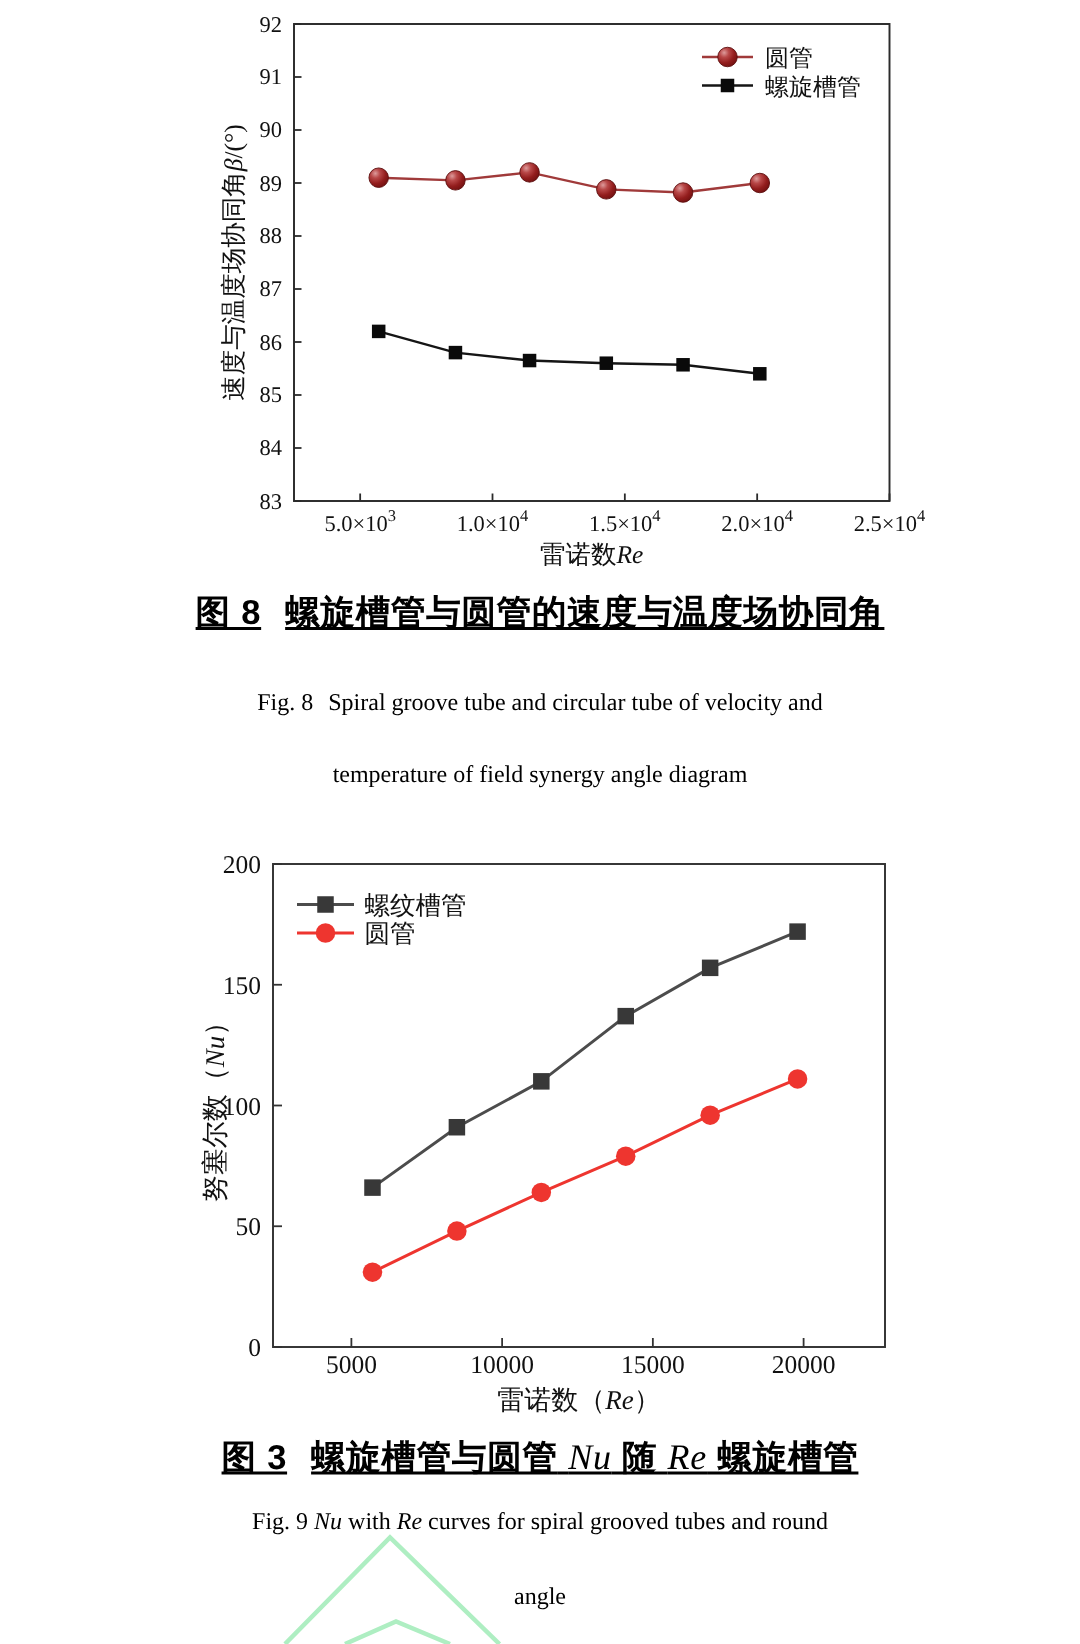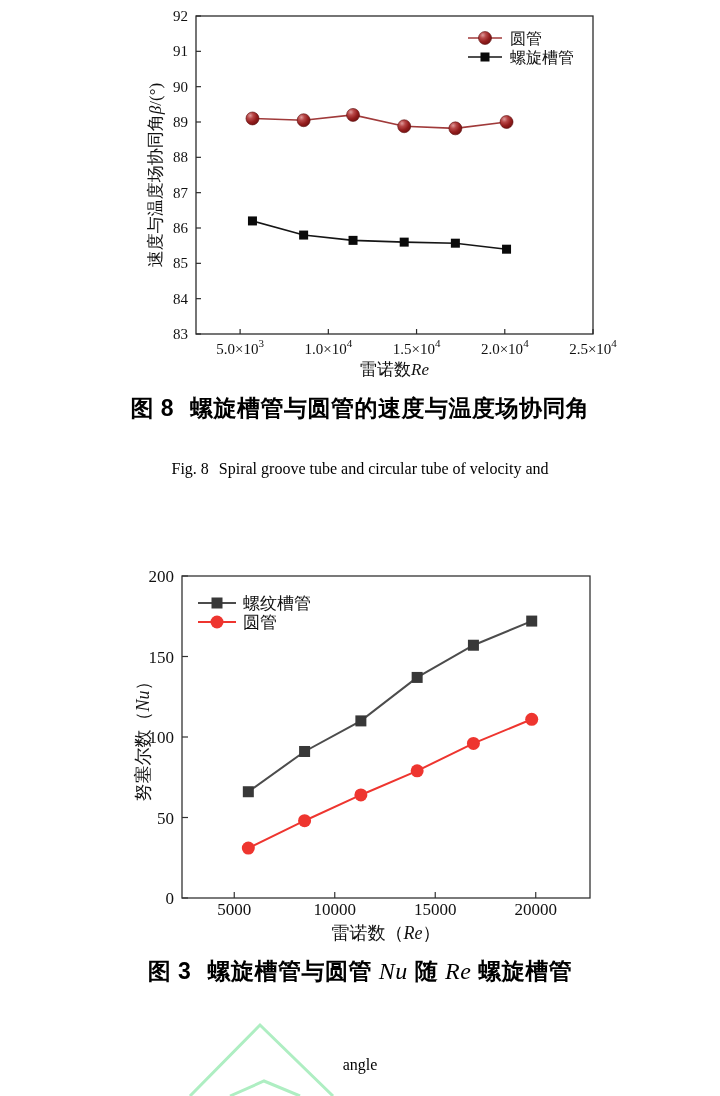--- a/index.html
+++ b/index.html
@@ -1,20 +1,20 @@
 <!DOCTYPE html>
 <html><head>
 <meta charset="utf-8">
 <style>
   html,body{margin:0;padding:0;background:#fff;}
   .page{position:relative;width:720px;height:1096px;background:#fff;overflow:hidden;
         font-family:"Liberation Sans",sans-serif;}
   svg.chart{position:absolute;left:0;}
   .cap{position:absolute;left:0;width:720px;text-align:center;color:#000;z-index:2;}
-  .zh{font-family:"Liberation Sans",sans-serif;font-weight:700;font-size:23px;letter-spacing:0.5px;}
+  .zh{font-family:"Liberation Sans",sans-serif;font-weight:700;font-size:23px;letter-spacing:0.5px;text-decoration:underline;}
   .en{font-family:"Liberation Serif",serif;font-size:16px;font-weight:400;}
   .gap{display:inline-block;width:16px;}
   .gap-sm{display:inline-block;width:10px;}
   i.ser{font-family:"Liberation Serif",serif;font-style:italic;font-weight:400;}
   .zh i.ser{font-size:24px;}
   svg.wm{position:absolute;left:0;top:1008px;z-index:1;}
 </style>
 </head>
 <body>
 
@@ -84,20 +84,21 @@
       <text x="510" y="63" font-size="16" text-anchor="start" fill="#111" font-family="&quot;Liberation Sans&quot;, sans-serif"><tspan>螺旋槽管</tspan></text>
     </svg>
 
   <div class="cap zh" style="top:393px">
     <span>图 8</span><span class="gap"></span><span>螺旋槽管与圆管的速度与温度场协同角</span>
   </div>
 
   <div class="cap en" style="top:460px">
     <span>Fig. 8</span><span class="gap-sm"></span><span>Spiral groove tube and circular tube of velocity and</span>
   </div>
+  <div class="cap en" style="top:508px">temperature of field synergy angle diagram</div>
 
   <svg id="svg-c9" class="chart" style="top:558px" width="720" height="392" viewBox="0 0 720 392">
       <rect x="182" y="18" width="408" height="322" fill="none" stroke="#333333" stroke-width="1.3"></rect>
       <line x1="234.25615763546799" y1="340" x2="234.25615763546799" y2="334" stroke="#333333" stroke-width="1.2"></line>
       <text x="234.25615763546799" y="357" font-size="17" text-anchor="middle" fill="#111" font-family="&quot;Liberation Serif&quot;, serif"><tspan font-family="&quot;Liberation Serif&quot;, serif">5000</tspan></text>
       <line x1="334.74876847290636" y1="340" x2="334.74876847290636" y2="334" stroke="#333333" stroke-width="1.2"></line>
       <text x="334.74876847290636" y="357" font-size="17" text-anchor="middle" fill="#111" font-family="&quot;Liberation Serif&quot;, serif"><tspan font-family="&quot;Liberation Serif&quot;, serif">10000</tspan></text>
       <line x1="435.2413793103448" y1="340" x2="435.2413793103448" y2="334" stroke="#333333" stroke-width="1.2"></line>
       <text x="435.2413793103448" y="357" font-size="17" text-anchor="middle" fill="#111" font-family="&quot;Liberation Serif&quot;, serif"><tspan font-family="&quot;Liberation Serif&quot;, serif">15000</tspan></text>
       <line x1="535.7339901477833" y1="340" x2="535.7339901477833" y2="334" stroke="#333333" stroke-width="1.2"></line>
@@ -138,15 +139,18 @@
 
   <svg class="wm" width="720" height="88" viewBox="0 0 720 88">
     <polyline points="190,88 260,17 333,88" fill="none" stroke="#aeeec2" stroke-width="3"></polyline>
     <polyline points="230,88 264,73 300,88" fill="none" stroke="#aeeec2" stroke-width="3"></polyline>
   </svg>
 
   <div class="cap zh" style="top:956px">
     <span>图 3</span><span class="gap"></span><span>螺旋槽管与圆管</span> <i class="ser">Nu</i><span> 随 </span><i class="ser">Re</i><span> 螺旋槽管</span>
   </div>
 
+  <div class="cap en" style="top:1006px">
+    <span>Fig. 9 </span><i class="ser">Nu</i><span> with </span><i class="ser">Re</i><span> curves for spiral grooved tubes and round</span>
+  </div>
   <div class="cap en" style="top:1056px">angle</div>
 
 </div>
 
 </body></html>

